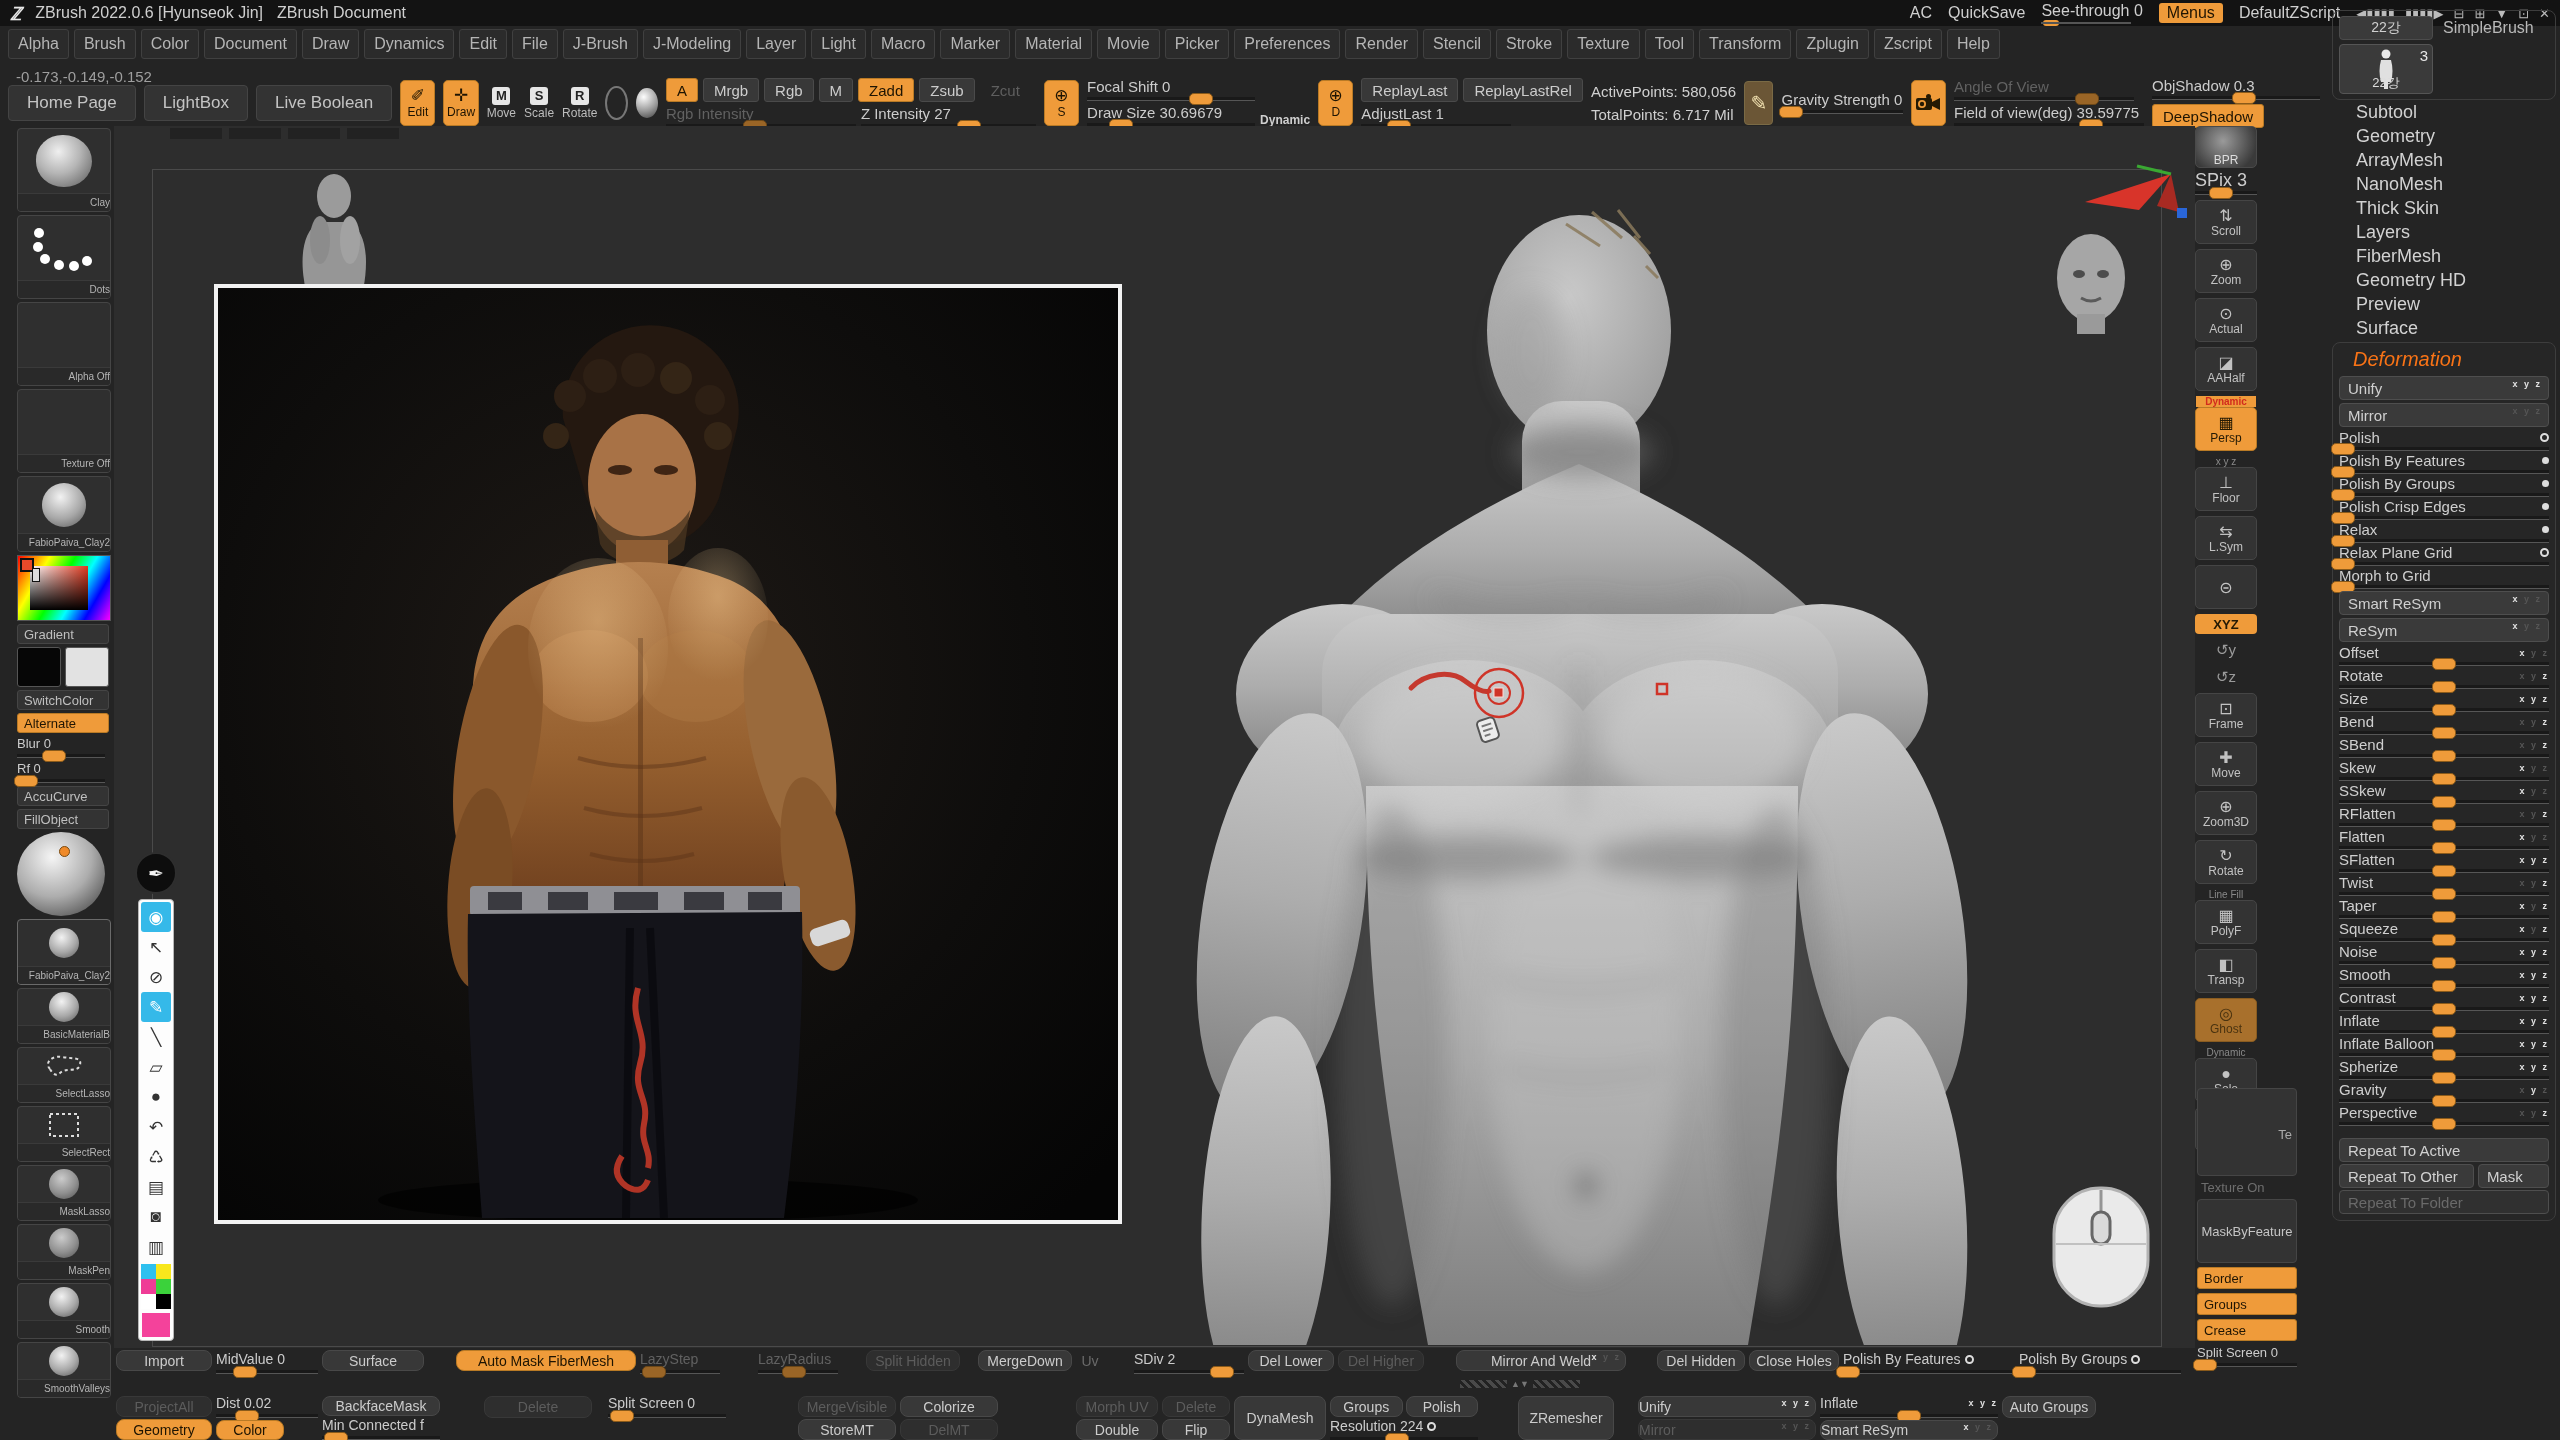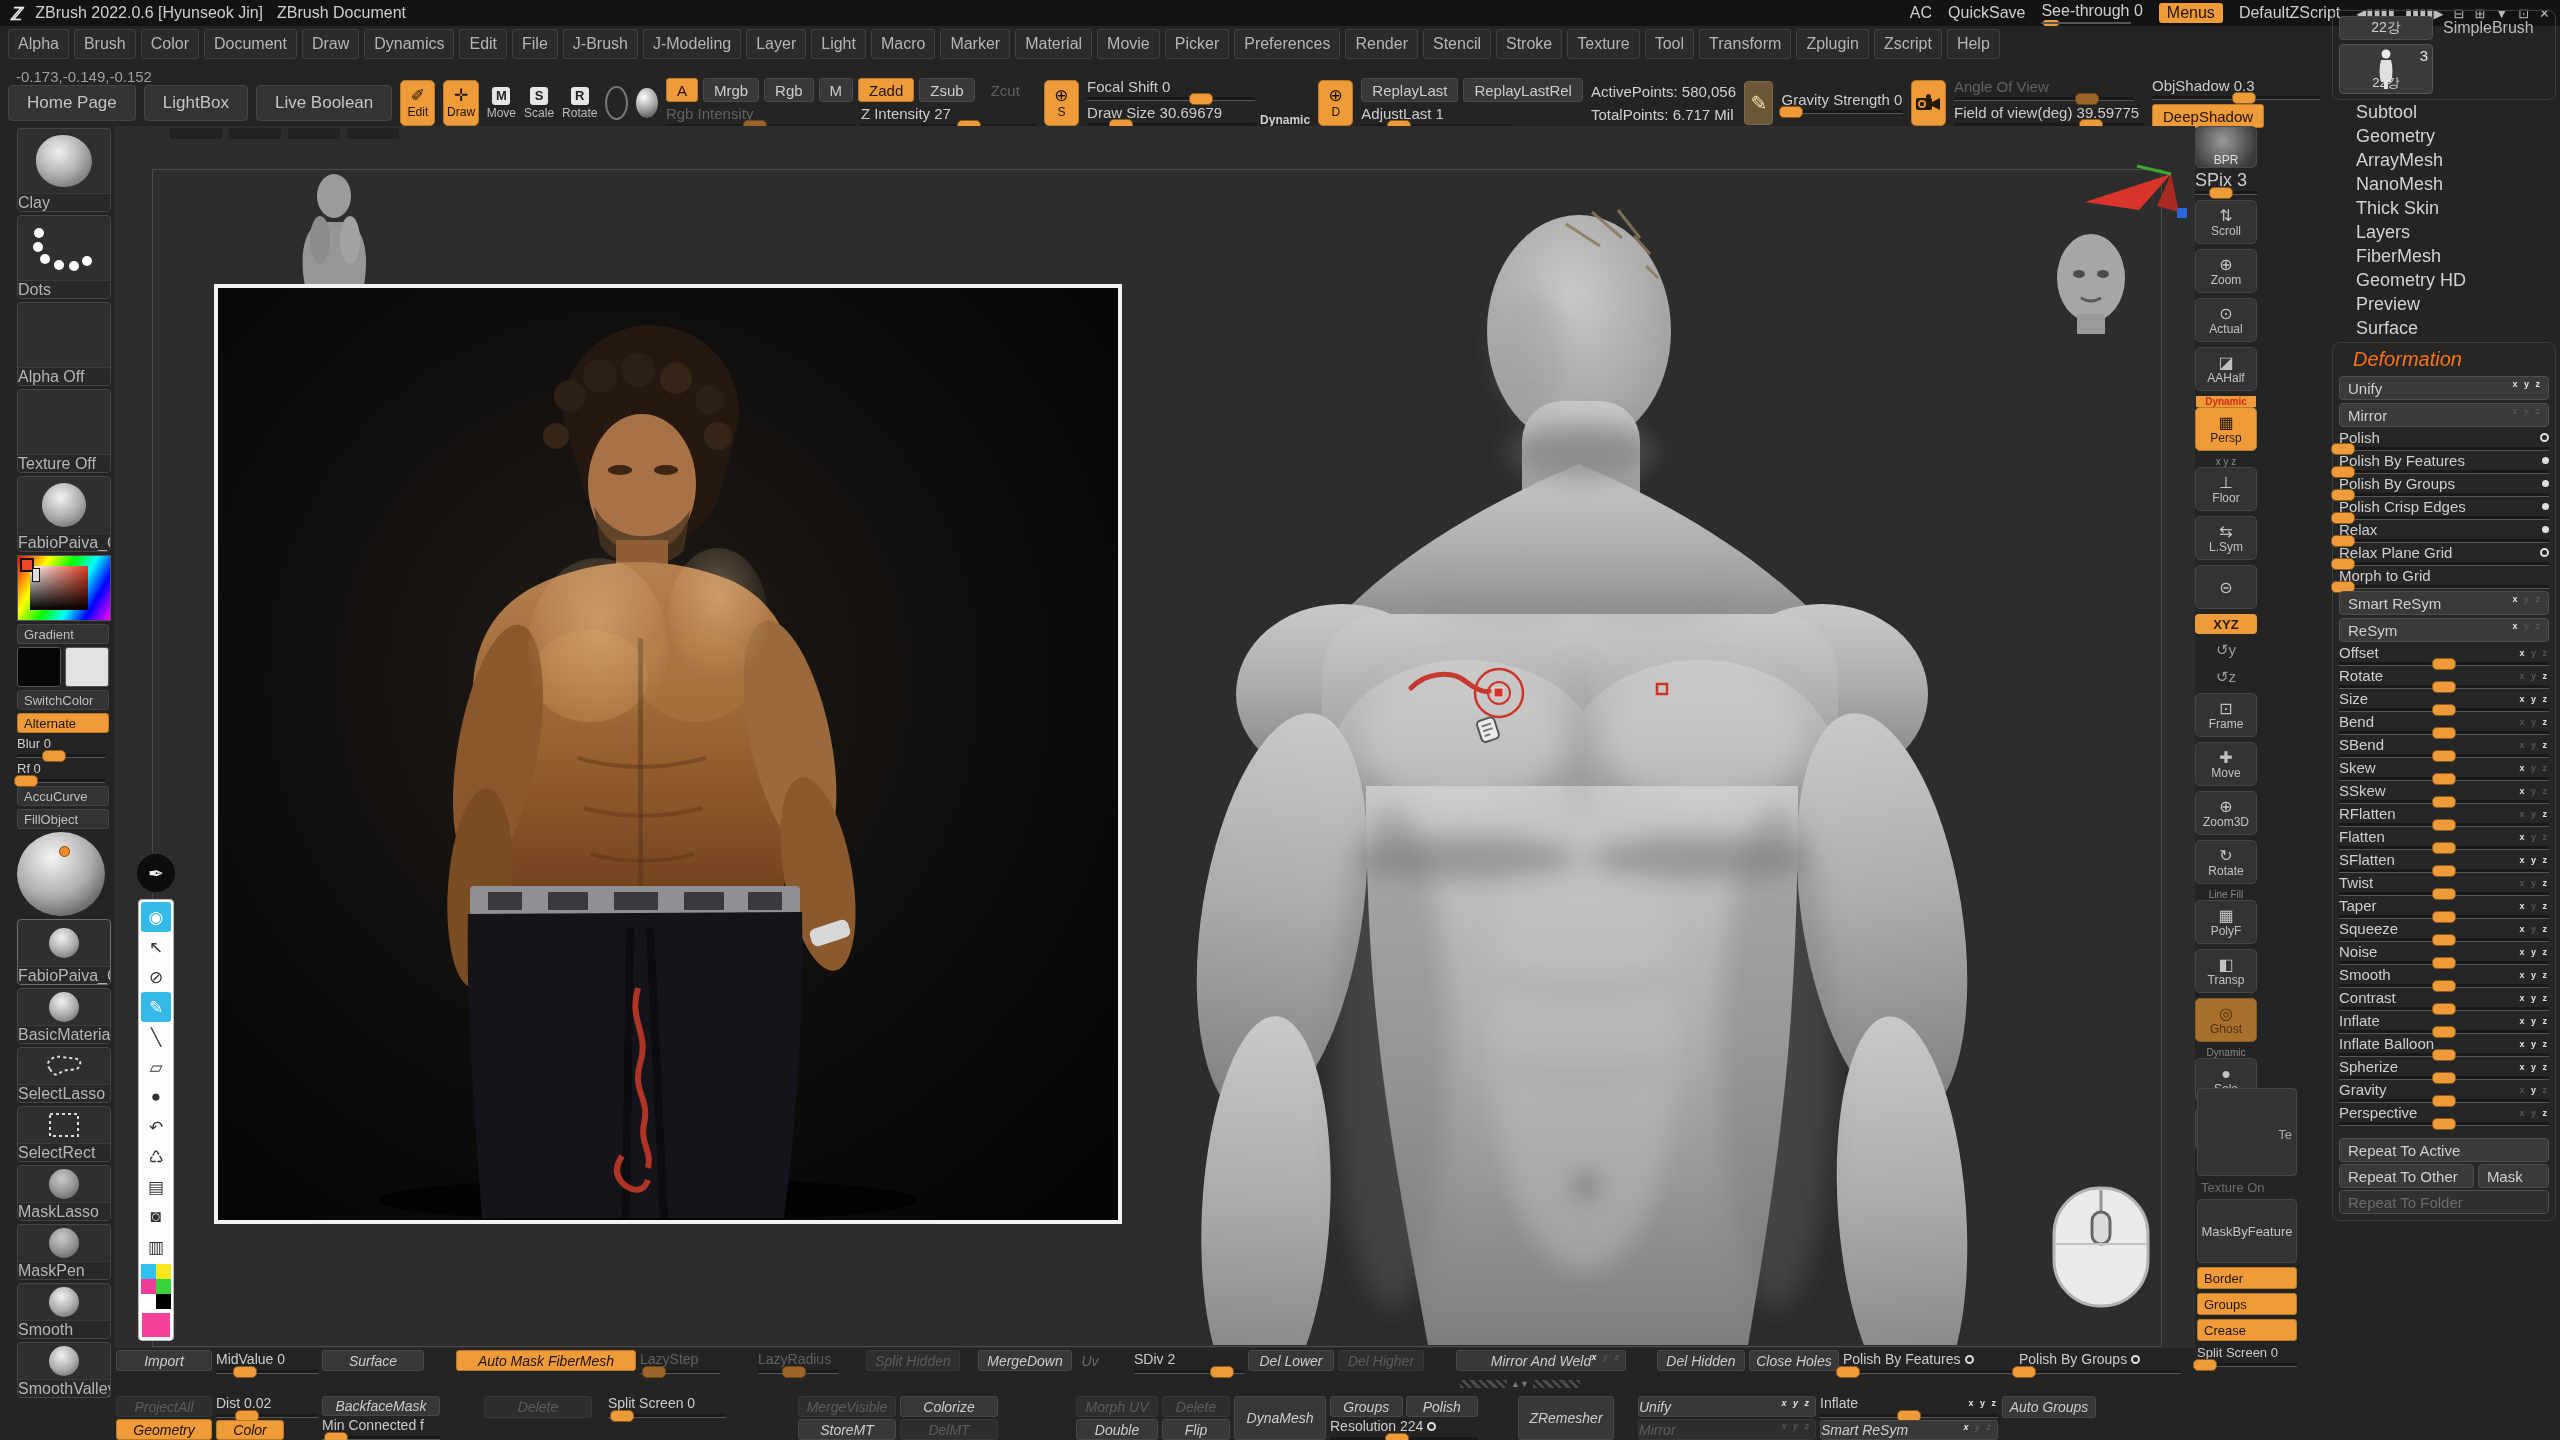--- a/index.html
+++ b/index.html
@@ -56,21 +56,21 @@
              display:flex;align-items:center;justify-content:center;font-size:20px;color:#f0e0b0;}
   .xyz{margin-left:auto;font-size:9px;letter-spacing:2px;color:#555;font-weight:bold;}
   .xyz b{color:#e2e2e2;}
   .dot{width:7px;height:7px;border-radius:50%;background:#ddd;display:inline-block;flex:none;}
   .dot.open{background:transparent;border:2px solid #ddd;width:5px;height:5px;}
   
   .tray{position:absolute;left:0;top:126px;width:114px;bottom:0;padding:2px 0 0 17px;display:flex;
         flex-direction:column;gap:3px;}
   .th{width:92px;background:#2f2f2f;border:1px solid #454545;border-radius:4px;overflow:hidden;flex:none;}
   .th .img{position:relative;width:100%;display:flex;align-items:center;justify-content:center;}
-  .th .cap{background:#292929;border-top:1px solid #3a3a3a;font-size:16px;color:#b5b5b5;text-align:left;
+  .th .cap{background:#292929;border-top:1px solid #3a3a3a;font-size:10px;color:#b5b5b5;text-align:right;
            height:17px;line-height:17px;white-space:nowrap;overflow:hidden;}
   .th.sel{border-color:#6a6a6a;}
   .clayball{width:56px;height:52px;border-radius:48% 52% 50% 50%;
             background:radial-gradient(circle at 40% 32%,#efefef,#b5b5b5 45%,#6f6f6f 85%);}
   .matball{width:44px;height:44px;border-radius:50%;background:radial-gradient(circle at 42% 32%,#f2f2f2,#a8a8a8 55%,#555);}
   .matball.small{width:30px;height:30px;}
   .picker{width:92px;height:64px;border:1px solid #555;position:relative;flex:none;
           background:linear-gradient(120deg,#f00,#ff0 25%,#0f0 45%,#0ff 62%,#00f 80%,#f0f 100%);}
   .picker .sv{position:absolute;left:12px;top:10px;width:58px;height:44px;
               background:linear-gradient(to bottom,rgba(0,0,0,0),#000),linear-gradient(to right,#fff,#e03a20);}
@@ -168,23 +168,23 @@
   .psl .sl-track{width:100%;}
   .psl-top .dot{margin-left:auto;}
   .reprow{display:flex;gap:4px;}
   .reprow .pbtn{flex:1;}
   .gap{flex:none;}
   
   .bottom{position:absolute;left:114px;top:1348px;width:2081px;height:92px;}
   .brow{position:absolute;left:2px;display:flex;gap:4px;align-items:stretch;}
   .brow1{top:2px;height:26px;}
   .brow23{top:48px;height:44px;}
-  .bb{background:#383838;border:1px solid #484848;border-radius:3px;display:flex;align-items:center;
+  .bb{background:#383838;border:1px solid #484848;border-radius:8px;display:flex;align-items:center;
       justify-content:center;font-size:14px;color:#ccc;box-sizing:border-box;white-space:nowrap;
-      overflow:hidden;position:relative;height:21px;font-style:italic;}
+      overflow:hidden;position:relative;height:21px;}
   .bb.orange{background:#ef9b3a;color:#1e1402;border-color:#b97a25;}
   .bb.dis{background:#2e2e2e;color:#5c5c5c;border-color:#383838;}
   .bb.flat{background:transparent;border-color:transparent;color:#6a6a6a;}
   .bb .xyz{position:absolute;right:4px;top:1px;margin:0;}
   .bb.tall{height:100%;}
   .vstack{display:flex;flex-direction:column;gap:2px;}
   .vstack>*{flex:1;}
   .brow .sl{justify-content:center;}
   .brow .sl-label{font-size:14px;}
   .hatch{position:absolute;left:1346px;top:30px;width:120px;height:12px;color:#777;font-size:9px;

